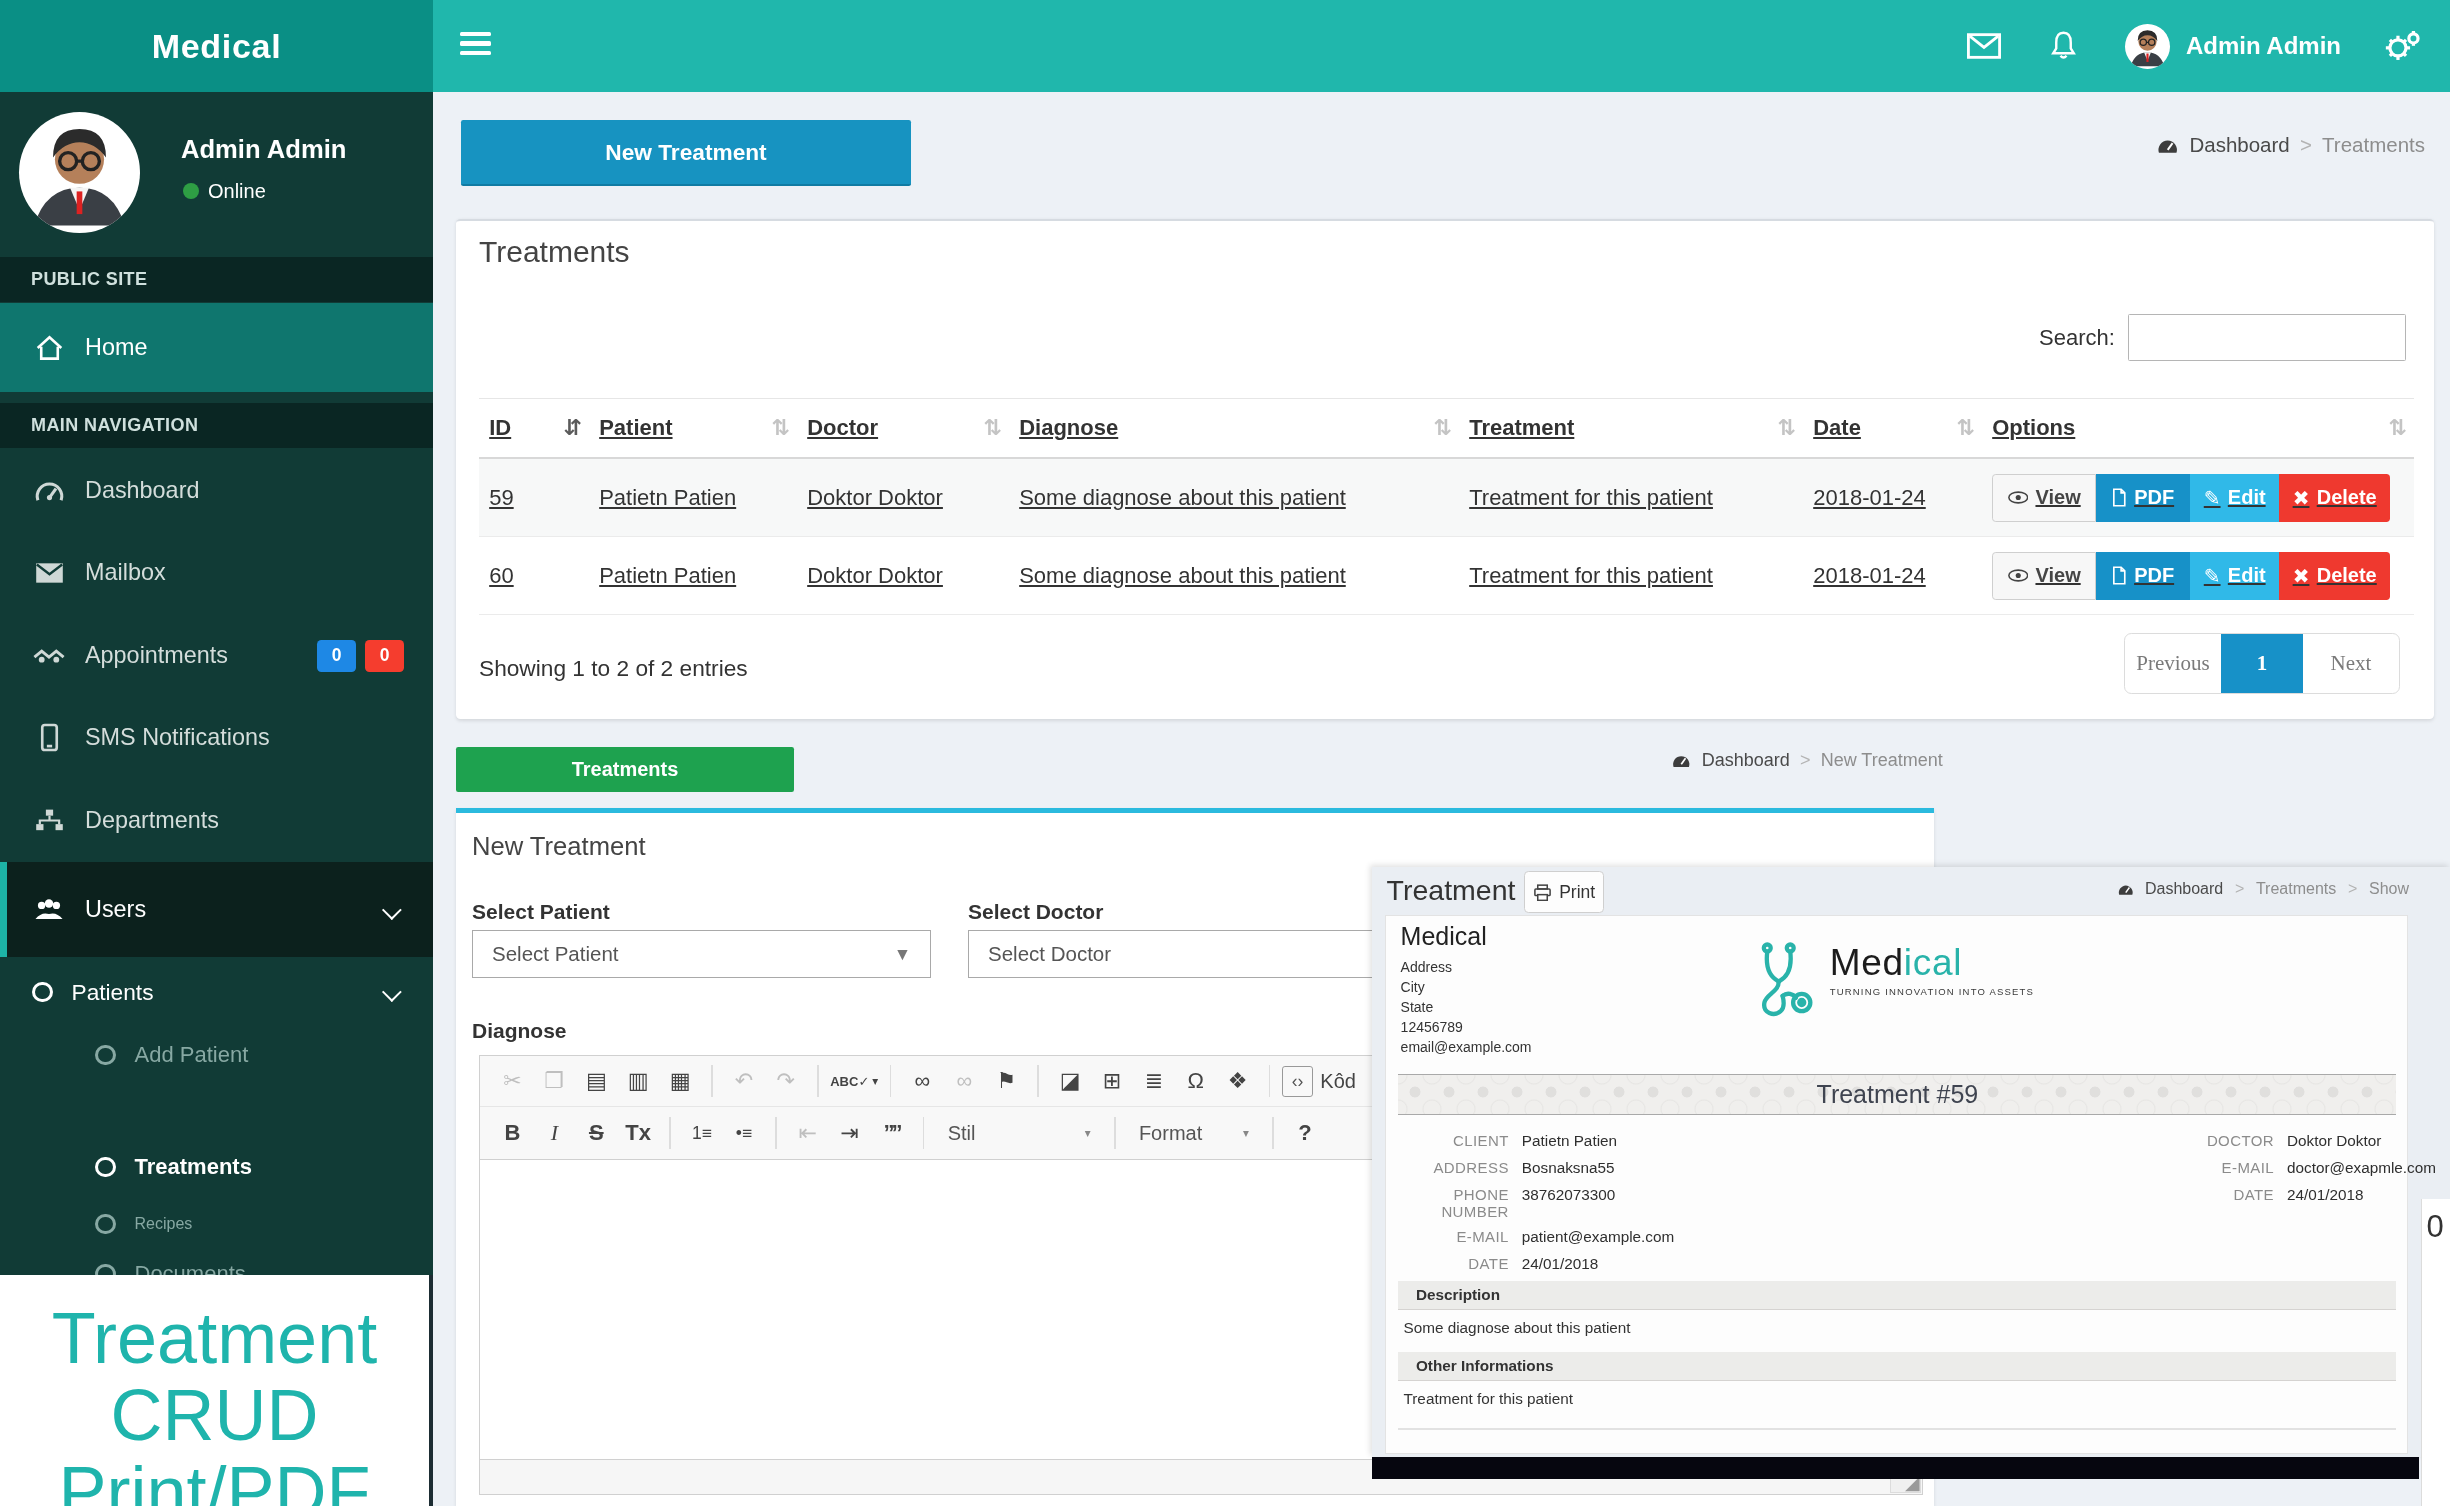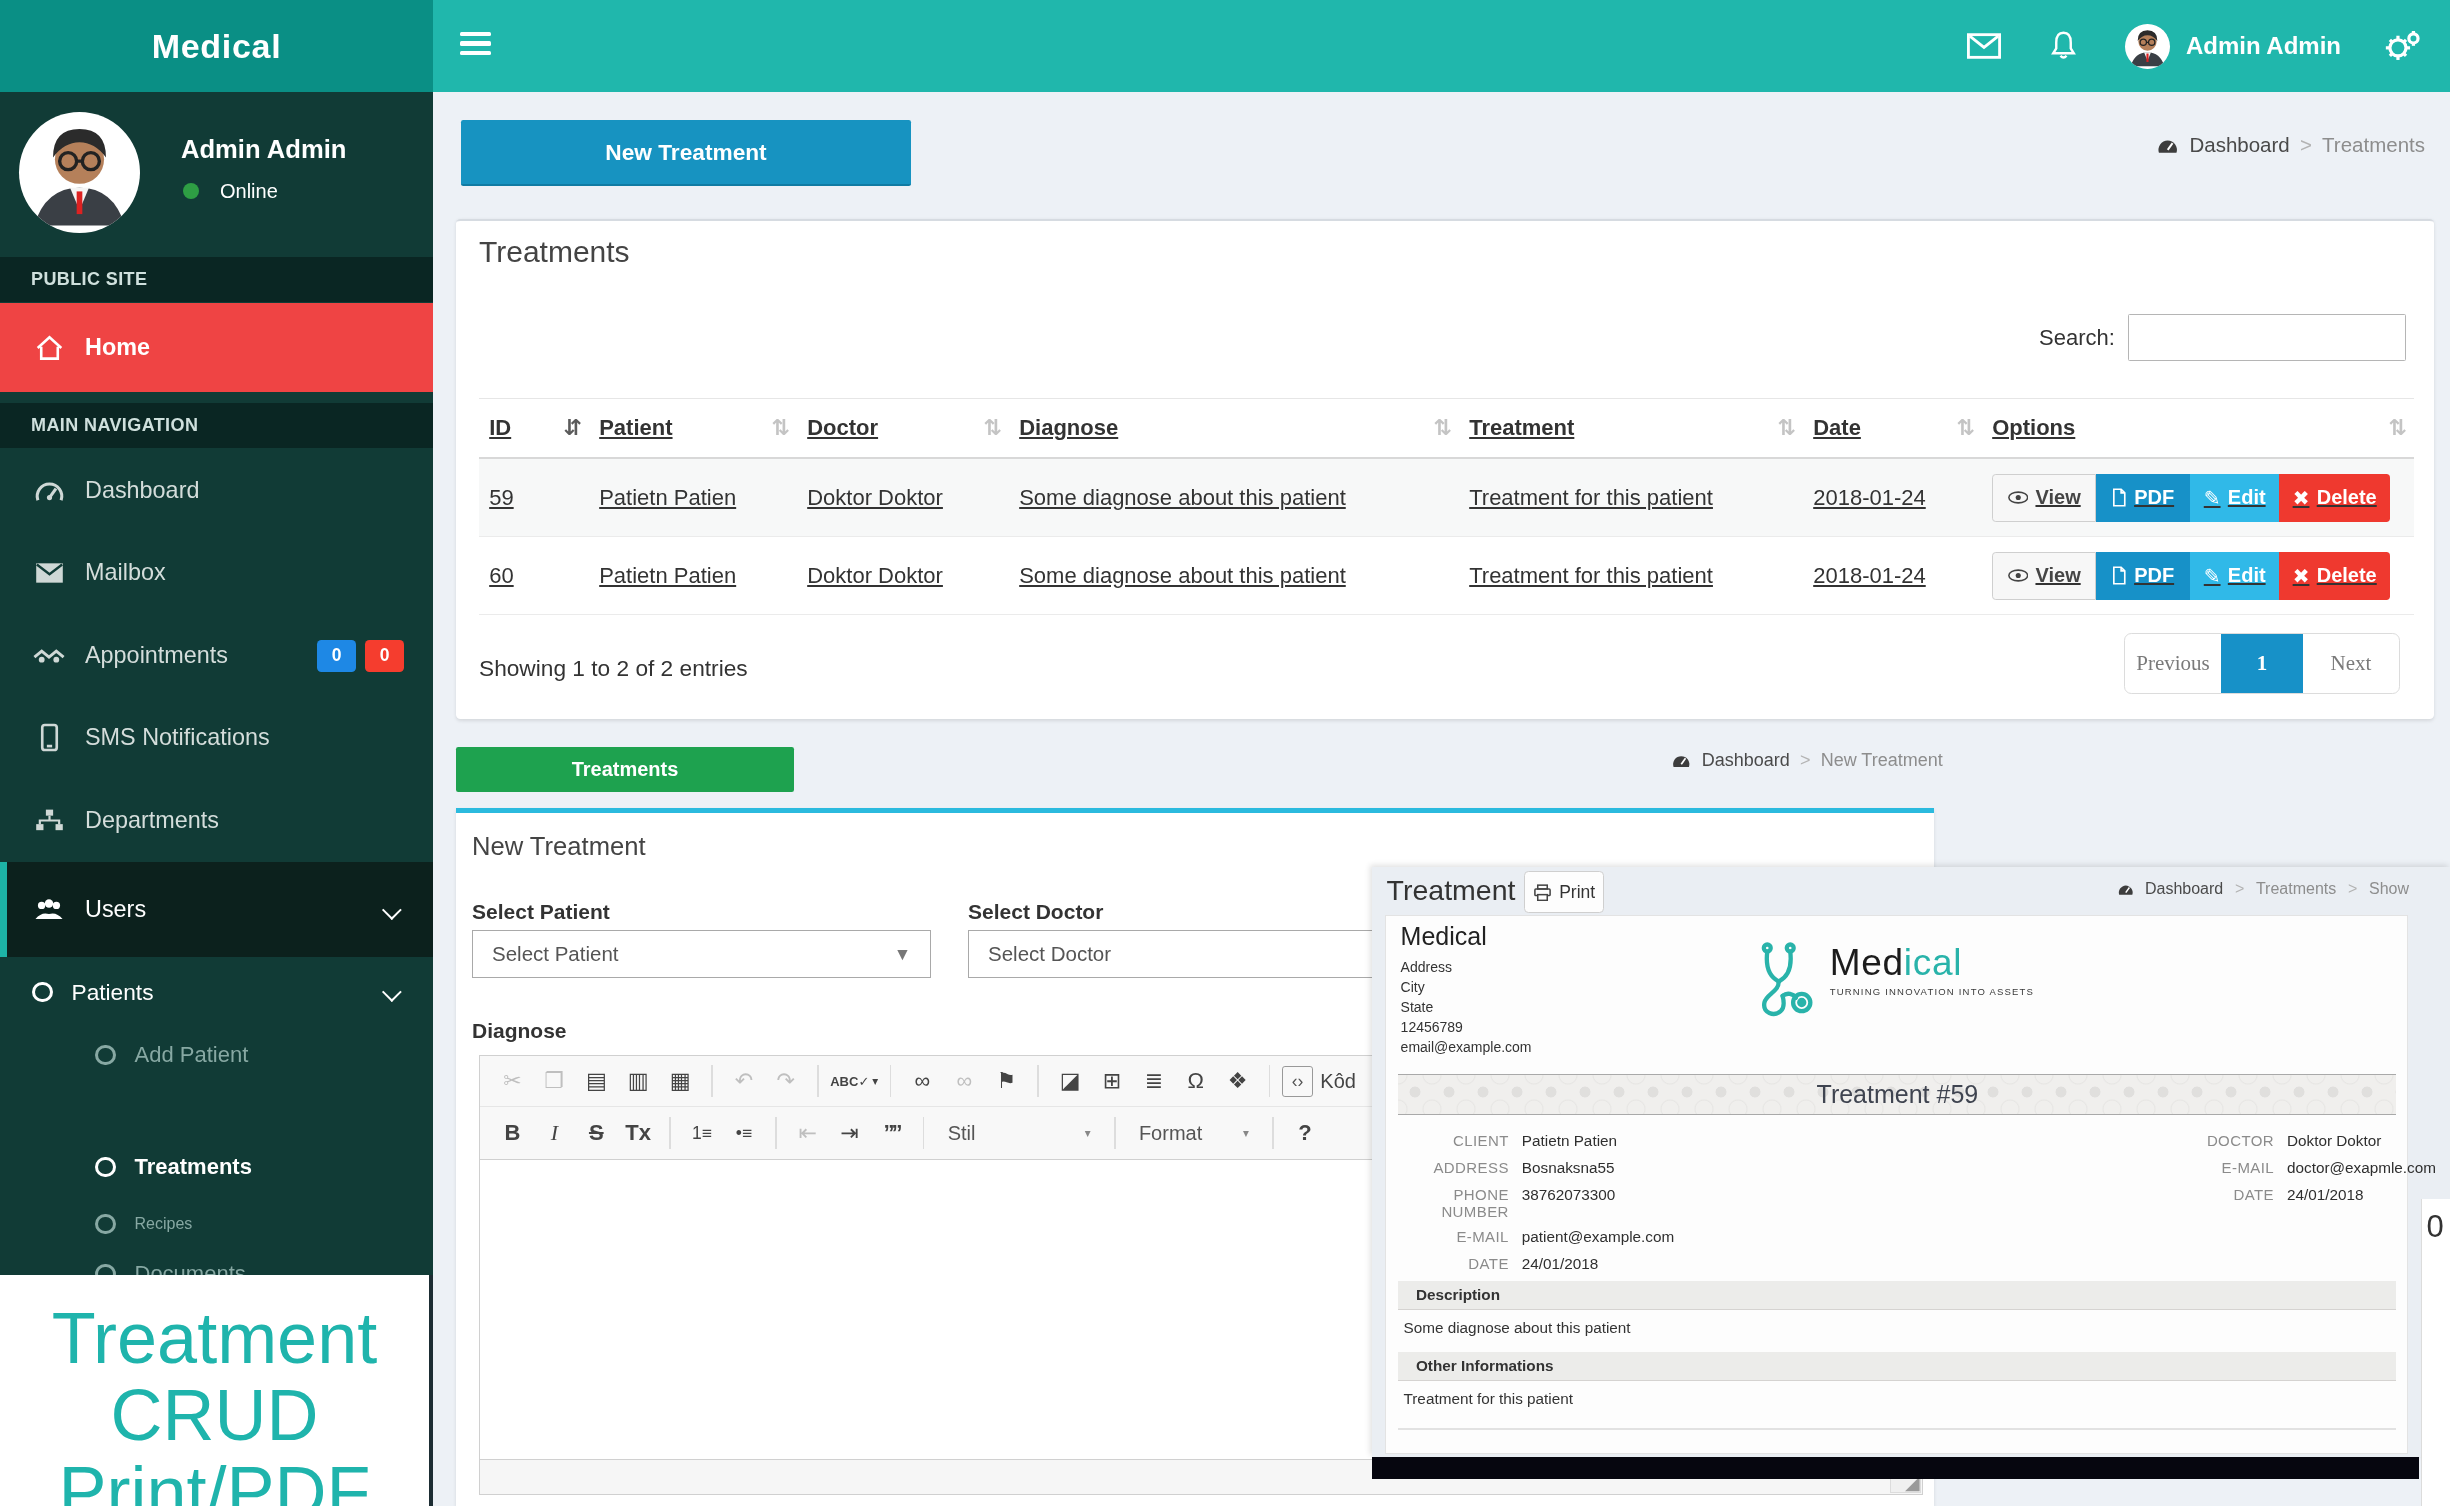--- a/index.html
+++ b/index.html
@@ -16,21 +16,21 @@
   .top-right{right:29px;top:0;height:92px;display:flex;align-items:center;gap:42px;}
   .top-ic{width:38px;height:38px;display:flex;align-items:center;justify-content:center;}
   .top-user{display:flex;align-items:center;gap:16px;color:#fff;font-size:24px;font-weight:bold;}
   .top-avatar{width:45px;height:45px;border-radius:50%;overflow:hidden;background:#fff;}
 
   
   .sidebar{left:0;top:92px;width:433px;height:1183px;background:#113b36;z-index:5;}
   .user-panel{position:absolute;left:0;top:14.6px;width:433px;height:153px;}
   .user-avatar{position:absolute;left:19px;top:5.8px;width:121px;height:121px;border-radius:50%;overflow:hidden;background:#fff;}
   .user-name{position:absolute;left:181px;top:28px;color:#fff;font-size:25.6px;font-weight:bold;}
-  .user-status{position:absolute;left:183px;top:73px;display:flex;align-items:center;gap:21px;color:#fff;font-size:20px;}
+  .user-status{position:absolute;left:183px;top:73px;display:flex;align-items:center;gap:9px;color:#fff;font-size:20px;}
   .dot{width:16px;height:16px;border-radius:50%;background:#2e9e44;}
   .sec-head{position:absolute;left:0;width:433px;height:45px;background:#0a2623;color:#cfe0dd;font-size:18px;font-weight:bold;
             display:flex;align-items:center;padding-left:31px;box-sizing:border-box;letter-spacing:0.4px;}
   .nav-row{position:absolute;left:0;width:433px;display:flex;align-items:center;gap:19px;padding-left:32px;box-sizing:border-box;
            color:#d4dddb;font-size:23.4px;cursor:pointer;}
   .nav-row .nico{width:34px;display:flex;justify-content:center;flex:none;}
   .badges{margin-left:auto;margin-right:29px;display:flex;gap:8.8px;}
   .badge{min-width:39px;height:32px;border-radius:4.4px;color:#fff;font-size:17.5px;font-weight:bold;
          display:flex;align-items:center;justify-content:center;}
   .badge.blue{background:#1e88e5;}
@@ -215,21 +215,21 @@
         </span>
       <span class="user-name">Admin Admin</span>
       <span class="user-status">
         <span class="dot"></span>
         <span>Online</span>
       </span>
     </div>
 
     <div class="sec-head" style="top:165px">PUBLIC SITE</div>
 
-    <div class="nav-row" style="top:211px;height:89px;background:#ef4444;color:#fff;font-weight:bold">
+    <div class="nav-row" style="top:211px;height:89px;background:#0f766e;color:#fff;font-weight:normal">
       <span class="nico">
         <svg width="29" height="26" viewBox="0 0 24 22">
             <path d="M2 11 L12 2 L22 11 M5 10 L5 20 L19 20 L19 10" fill="none" stroke="#fff" stroke-width="2.2"></path>
           </svg>
       </span>
       <span>Home</span>
     </div>
 
     <div class="sec-head" style="top:311px">MAIN NAVIGATION</div>
 

